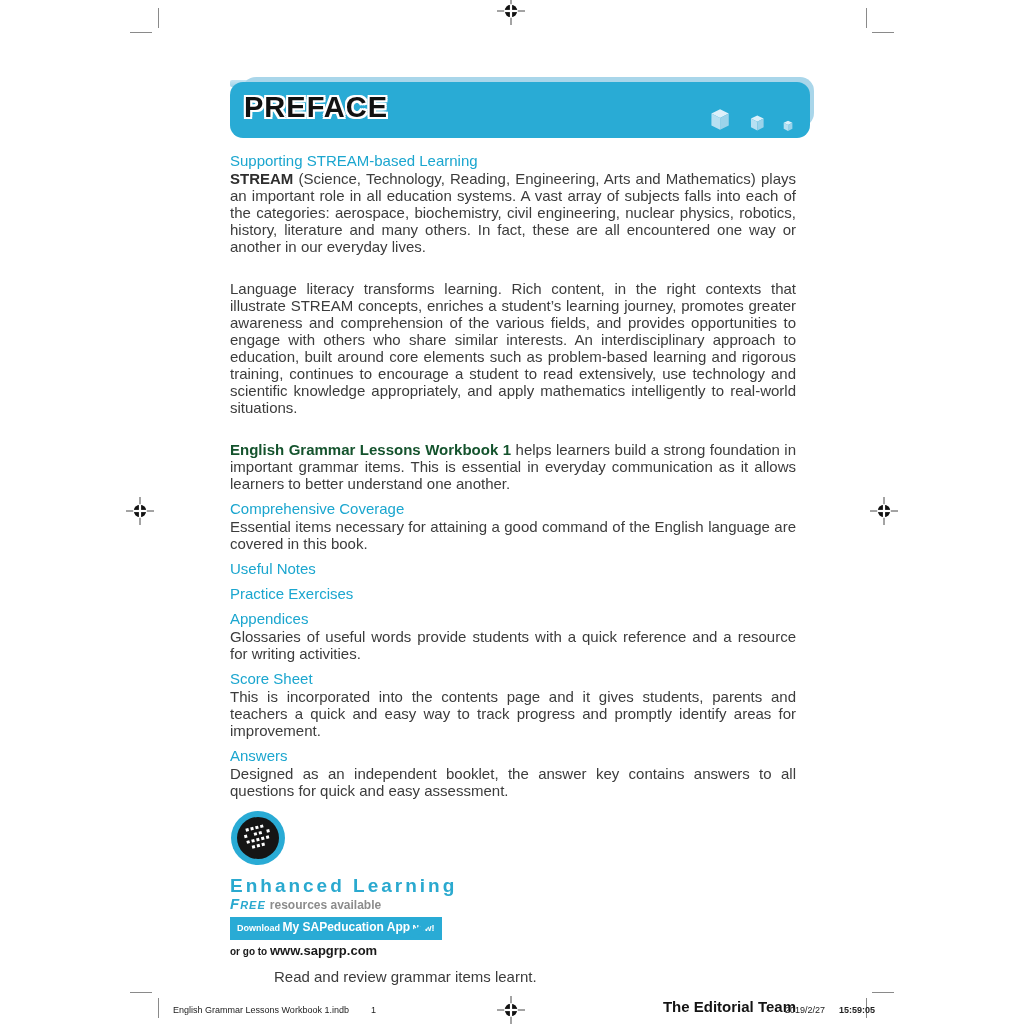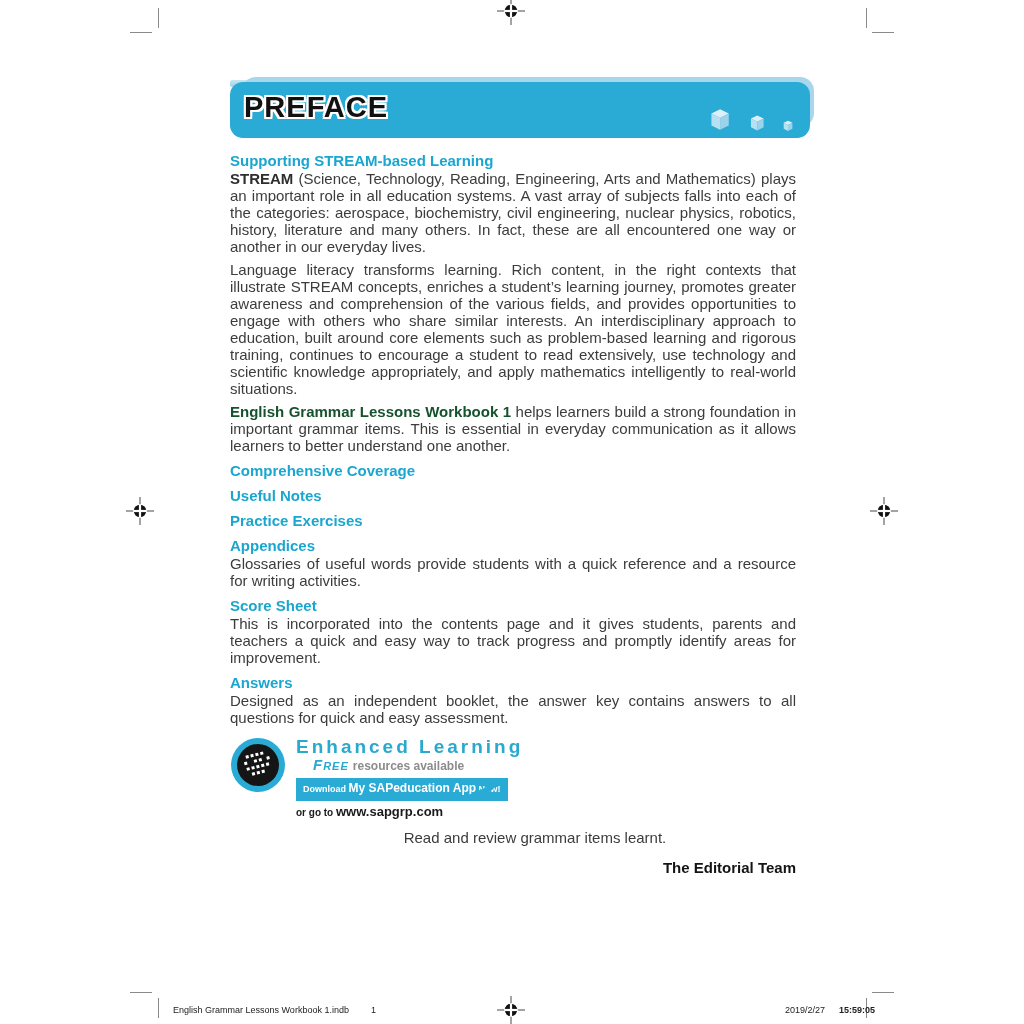--- a/index.html
+++ b/index.html
@@ -23,34 +23,34 @@
   .banner-main { position:absolute; inset:0; background:#29abd5; border-radius:13px; }
   .banner-title { position:absolute; left:14px; top:9px; font-size:29px; font-weight:bold;
                   letter-spacing:1px; color:#111;
                   text-shadow:-2px -2px 0 #fff, 2px -2px 0 #fff, -2px 2px 0 #fff, 2px 2px 0 #fff,
                               0 -2px 0 #fff, 0 2px 0 #fff, -2px 0 0 #fff, 2px 0 0 #fff; }
   .cubes { position:absolute; right:16px; bottom:6px; display:flex; align-items:flex-end; gap:15px; }
 
   
   .col { position:absolute; left:230px; top:152px; width:566px; color:#3c3c3c;
          font-size:15px; line-height:17px; }
-  .sec-h { color:#1ba6cf; font-weight:bold; font-size:15px; margin:8px 0 1px; }
+  .sec-h { color:#1ba6cf; font-weight:normal; font-size:15px; margin:8px 0 1px; }
   .sec-h.first { margin-top:0; }
   .col p { text-align:justify; }
-  .para + .para { margin-top:6px; }
+  .para + .para { margin-top:25px; }
   .lead-dark { font-weight:bold; color:#2e2e2e; }
   .lead-cyan { font-weight:bold; color:#14532d; }
 
   
-  .promo { margin-top:11px; display:flex; gap:10px; }
+  .promo { margin-top:11px; display:flex; gap:10px;flex-direction:column; }
   .promo-text { position:relative; padding-top:1px; }
   .promo-title { color:#2aa9cf; font-weight:bold; font-size:19px; letter-spacing:3px; }
   .free-line { margin-top:1px; font-size:12px; color:#8c8c8c; font-weight:bold; }
   .free-word { color:#2aa9cf; font-style:italic; font-variant:small-caps; font-size:15px;
-               letter-spacing:1px; margin-right:4px;margin-left:17px; }
+               letter-spacing:1px; margin-right:4px; }
   .ribbon { display:inline-block; margin-top:3px; background:#29abd5; color:#fff;
             padding:2px 7px 3px; font-size:9px; font-weight:bold; }
   .ribbon .mid { font-size:12px; }
   .url-line { margin-top:2px; font-size:10px; color:#1a1a1a; font-weight:bold; }
   .url-line .url { font-size:13px; }
   .tail { position:absolute; left:172px; top:42px; }
   .promo-caption { margin-top:8px; font-size:15px; color:#3c3c3c; }
   .signature { margin-top:13px; text-align:right; font-weight:bold; color:#141414; font-size:15px; }
 
   
@@ -127,20 +127,21 @@
   </div>
 
   <div class="col">
 
     <div class="sec-h first">Supporting STREAM-based Learning</div>
     <p class="para"><span class="lead-dark">STREAM</span><span> (Science, Technology, Reading, Engineering, Arts and Mathematics) plays an important role in all education systems. A vast array of subjects falls into each of the categories: aerospace, biochemistry, civil engineering, nuclear physics, robotics, history, literature and many others. In fact, these are all encountered one way or another in our everyday lives.</span></p>
     <p class="para"><span>Language literacy transforms learning. Rich content, in the right contexts that illustrate STREAM concepts, enriches a student’s learning journey, promotes greater awareness and comprehension of the various fields, and provides opportunities to engage with others who share similar interests. An interdisciplinary approach to education, built around core elements such as problem-based learning and rigorous training, continues to encourage a student to read extensively, use technology and scientific knowledge appropriately, and apply mathematics intelligently to real-world situations.</span></p>
     <p class="para"><span class="lead-cyan">English Grammar Lessons Workbook 1</span><span> helps learners build a strong foundation in important grammar items. This is essential in everyday communication as it allows learners to better understand one another.</span></p>
 
     <div class="sec-h">Comprehensive Coverage</div>
+    <p>Essential items necessary for attaining a good command of the English language are covered in this book.</p>
 
     <div class="sec-h">Useful Notes</div>
 
     <div class="sec-h">Practice Exercises</div>
 
     <div class="sec-h">Appendices</div>
     <p>Glossaries of useful words provide students with a quick reference and a resource for writing activities.</p>
 
     <div class="sec-h">Score Sheet</div>
     <p>This is incorporated into the contents page and it gives students, parents and teachers a quick and easy way to track progress and promptly identify areas for improvement.</p>
@@ -174,21 +175,21 @@
       <div class="promo-text">
         <div class="promo-title">Enhanced Learning</div>
         <div class="free-line"><span class="free-word">Free</span><span>resources available</span></div>
         <div class="ribbon"><span>Download </span><span class="mid">My SAPeducation App</span><span> Now!</span></div>
         <div class="url-line"><span>or go to </span><span class="url">www.sapgrp.com</span></div>
         <svg class="tail" width="40" height="20" viewBox="0 0 40 20">
           <polygon points="0,16 38,0 12,20" fill="#29abd5"></polygon>
         </svg>
       </div>
     </div>
-    <div class="promo-caption" style="margin-left:44px;text-align:center;">Read and review grammar items learnt.</div>
+    <div class="promo-caption" style="margin-left:44px;">Read and review grammar items learnt.</div>
 
     <div class="signature">The Editorial Team</div>
   </div>
 
   <div class="slug-left"><span>English Grammar Lessons Workbook 1.indb</span><span class="pagenum">1</span></div>
   <div class="slug-right"><span>2019/2/27</span><span class="time">15:59:05</span></div>
 
 </div>
 
 </body></html>

